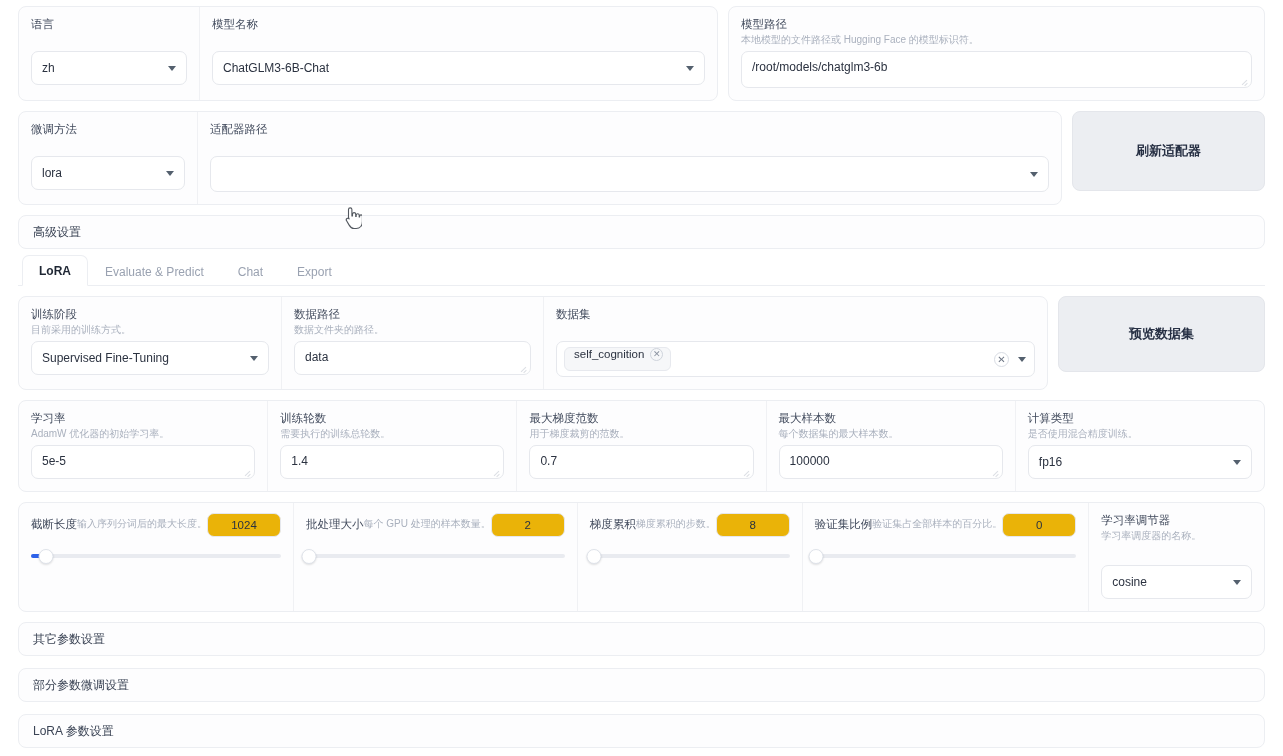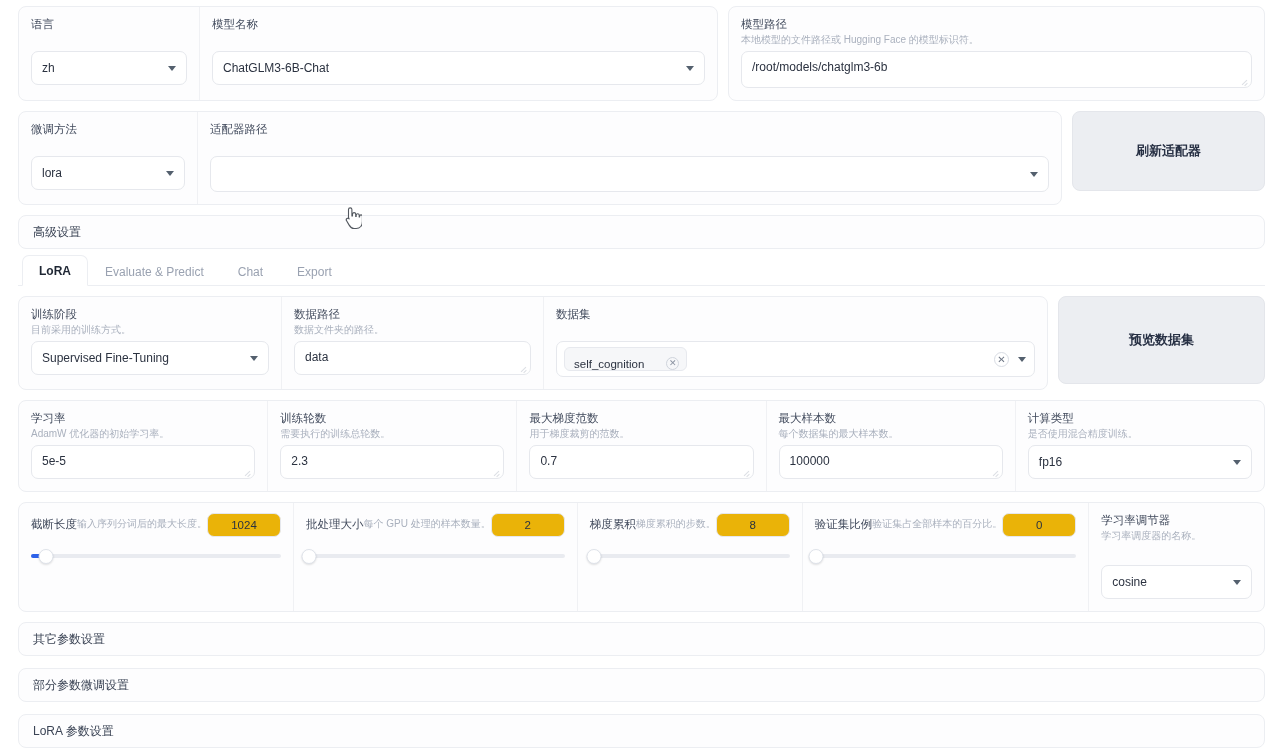--- a/index.html
+++ b/index.html
@@ -156,22 +156,22 @@
     border: 1px solid #e6e8ed;
     border-radius: 7px;
     background: #ffffff;
     height: 36px;
     display: flex;
     align-items: center;
     padding: 0 8px 0 7px;
   }
   .chip {
     display: inline-flex;
-    align-items: flex-end;
-    gap: 22px;
+    align-items: flex-start;
+    gap: 6px;
     background: #f6f7f9;
     border: 1px solid #e7e9ee;
     border-radius: 6px;
     height: 24px;
     padding: 0 7px 0 9px;
     font-size: 11.5px;
     color: #2b3240;
   }
   .chip-x {
     width: 13px; height: 13px;
@@ -332,37 +332,37 @@
               <span>self_cognition</span>
               <span class="chip-x">✕</span>
             </span>
             <span class="ms-right">
               <span class="circle-x">✕</span>
               <span class="caret"></span>
             </span>
           </div>
         </div>
       </div>
-      <div class="btn" style="flex:1; height:88px;">预览数据集</div>
+      <div class="btn" style="flex:1; height:76px;">预览数据集</div>
     </div>
 
     <div class="group row">
       <div class="cell" style="flex:1;">
         <div class="lbl">学习率</div>
         <div class="info">AdamW 优化器的初始学习率。</div>
         <div class="field textarea">
           <span>5e-5</span>
           <span class="resize-grip"></span>
         </div>
       </div>
       <div class="cell" style="flex:1;">
         <div class="lbl">训练轮数</div>
         <div class="info">需要执行的训练总轮数。</div>
         <div class="field textarea">
-          <span>2.3</span>
+          <span>1.4</span>
           <span class="resize-grip"></span>
         </div>
       </div>
       <div class="cell" style="flex:1;">
         <div class="lbl">最大梯度范数</div>
         <div class="info">用于梯度裁剪的范数。</div>
         <div class="field textarea">
           <span>0.7</span>
           <span class="resize-grip"></span>
         </div>

